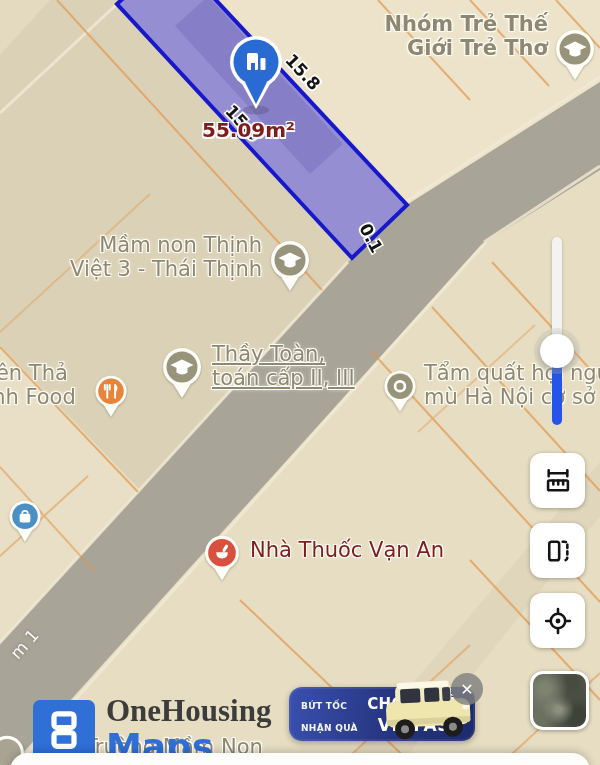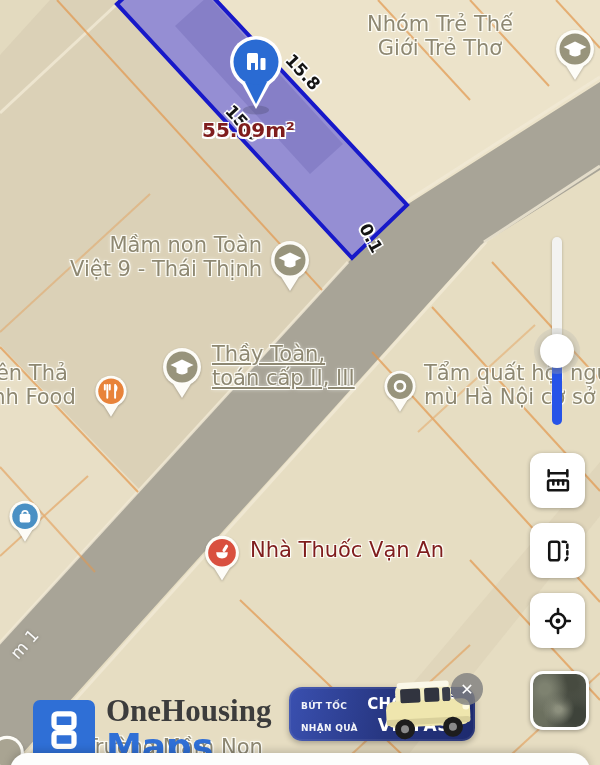--- a/index.html
+++ b/index.html
@@ -144,35 +144,35 @@
     </g>
   </svg>
 
   <svg class="pin" style="left:552px;top:28px;" width="46" height="56" viewBox="0 0 46 56">
     <path d="M23,52 L13,36 H33 Z" fill="#fdfcf7"></path>
       <circle cx="23" cy="21" r="19" fill="#fdfcf7"></circle>
     <circle cx="23" cy="21" r="15.5" fill="#98947c"></circle>
     <path d="M23,13.5 L34.5,19 L23,24.5 L11.5,19 Z" fill="#fff"></path>
     <path d="M17.5,21.5 V26.5 Q23,30.5 28.5,26.5 V21.5 Z" fill="#fff"></path>
   </svg>
-  <div class="poi-label" style="left:356px;top:13px;width:168px;text-align:center;">
+  <div class="poi-label" style="left:380px;top:13px;width:168px;text-align:right;font-weight:bold;">
     <div>Nhóm Trẻ Thế</div>
     <div>Giới Trẻ Thơ</div>
   </div>
 
   <svg class="pin" style="left:267px;top:239px;" width="46" height="56" viewBox="0 0 46 56">
     <path d="M23,52 L13,36 H33 Z" fill="#fdfcf7"></path>
       <circle cx="23" cy="21" r="19" fill="#fdfcf7"></circle>
     <circle cx="23" cy="21" r="15.5" fill="#98947c"></circle>
     <path d="M23,13.5 L34.5,19 L23,24.5 L11.5,19 Z" fill="#fff"></path>
     <path d="M17.5,21.5 V26.5 Q23,30.5 28.5,26.5 V21.5 Z" fill="#fff"></path>
   </svg>
   <div class="poi-label" style="left:70px;top:234px;width:192px;text-align:right;">
-    <div>Mầm non Toàn</div>
-    <div>Việt 9 - Thái Thịnh</div>
+    <div>Mầm non Thịnh</div>
+    <div>Việt 3 - Thái Thịnh</div>
   </div>
 
   <svg class="pin" style="left:159px;top:346px;" width="46" height="56" viewBox="0 0 46 56">
     <path d="M23,52 L13,36 H33 Z" fill="#fdfcf7"></path>
       <circle cx="23" cy="21" r="19" fill="#fdfcf7"></circle>
     <circle cx="23" cy="21" r="15.5" fill="#98947c"></circle>
     <path d="M23,13.5 L34.5,19 L23,24.5 L11.5,19 Z" fill="#fff"></path>
     <path d="M17.5,21.5 V26.5 Q23,30.5 28.5,26.5 V21.5 Z" fill="#fff"></path>
   </svg>
   <div class="poi-label" style="left:212px;top:343px;text-decoration:underline;">

